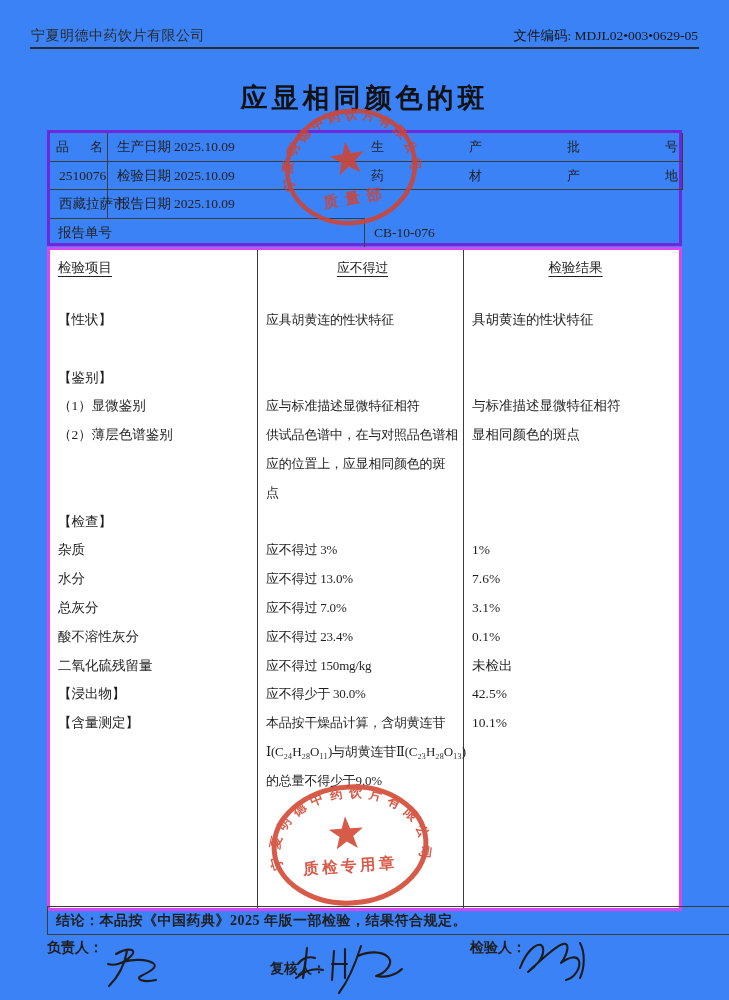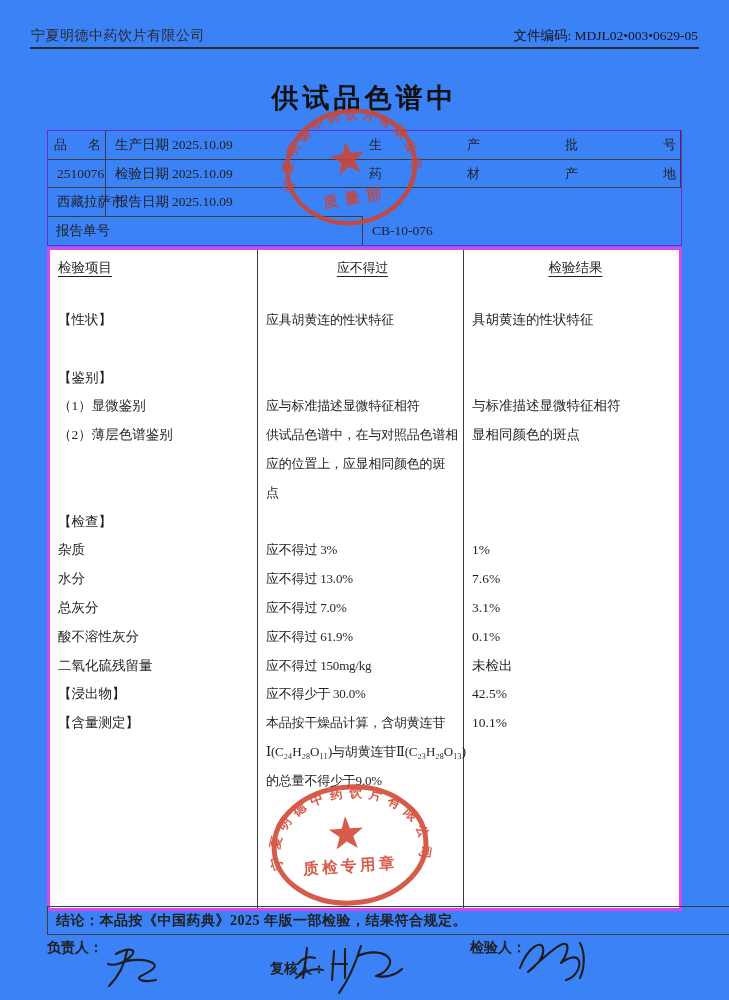--- a/index.html
+++ b/index.html
@@ -11,21 +11,21 @@
   
   .pagehead{position:absolute;top:27px;left:31px;right:31px;display:flex;justify-content:space-between;align-items:baseline;}
   .company{font-size:14px;letter-spacing:.5px;color:#2a2a2a;}
   .filecode{font-size:13.5px;color:#161616;font-family:"Liberation Serif","DejaVu Serif",serif;}
   .headrule{position:absolute;top:47px;left:30px;width:669px;height:2px;background:#2b2b2b;}
   
   .title{position:absolute;top:80px;left:0;width:100%;text-align:center;font-size:27px;font-weight:700;letter-spacing:4px;color:#111;}
   
   .infotable{
     position:absolute;top:130px;left:47px;width:635px;height:116px;box-sizing:border-box;
-    border:1px solid #6d28d9;display:grid;grid-template-columns:58px 257px 318px;grid-auto-rows:28.5px;
+    border:3px solid #6d28d9;display:grid;grid-template-columns:58px 257px 318px;grid-auto-rows:28.5px;
   }
   .icell{box-sizing:border-box;line-height:28.5px;font-size:13.5px;white-space:nowrap;overflow:visible;}
   .ilabel{font-size:13px;padding:0 4px 0 6px;text-align:justify;text-align-last:justify;}
   .ival{padding-left:9px;}
   .br{border-right:1px solid #3c3c3c;}
   .bb{border-bottom:1px solid #3c3c3c;}
   .span2{grid-column:1 / 3;text-align:left;text-align-last:left;padding-left:8px;font-size:13.5px;}
   .datecell{padding-left:9px;display:flex;}
   .datecell .dval{margin-left:3px;}
   
@@ -66,21 +66,21 @@
 <body>
 
 <div class="page">
 
   <div class="pagehead">
     <span class="company">宁夏明德中药饮片有限公司</span>
     <span class="filecode"><span>文件编码:</span> <span>MDJL02•003•0629-05</span></span>
   </div>
   <div class="headrule"></div>
 
-  <div class="title">供试品色谱中</div>
+  <div class="title">应显相同颜色的斑</div>
 
   <div class="infotable">
     <div class="icell ilabel br bb">品名</div>
     <div class="icell datecell bb">
       <span>生产日期</span>
       <span class="dval">2025.10.09</span>
     </div>
 
     <div class="icell ilabel br bb">生产批号</div>
     <div class="icell ival br bb">2510076</div>
@@ -128,21 +128,21 @@
       <div class="cell c1">杂质</div>
       <div class="cell c2">应不得过 3%</div>
       <div class="cell c3">1%</div>
       <div class="cell c1">水分</div>
       <div class="cell c2">应不得过 13.0%</div>
       <div class="cell c3">7.6%</div>
       <div class="cell c1">总灰分</div>
       <div class="cell c2">应不得过 7.0%</div>
       <div class="cell c3">3.1%</div>
       <div class="cell c1">酸不溶性灰分</div>
-      <div class="cell c2">应不得过 61.9%</div>
+      <div class="cell c2">应不得过 23.4%</div>
       <div class="cell c3">0.1%</div>
       <div class="cell c1">二氧化硫残留量</div>
       <div class="cell c2">应不得过 150mg/kg</div>
       <div class="cell c3">未检出</div>
       <div class="cell c1">【浸出物】</div>
       <div class="cell c2">应不得少于 30.0%</div>
       <div class="cell c3">42.5%</div>
       <div class="cell c1">【含量测定】</div>
       <div class="cell c2">本品按干燥品计算，含胡黄连苷
 Ⅰ(C₂₄H₂₈O₁₁)与胡黄连苷Ⅱ(C₂₃H₂₈O₁₃)

